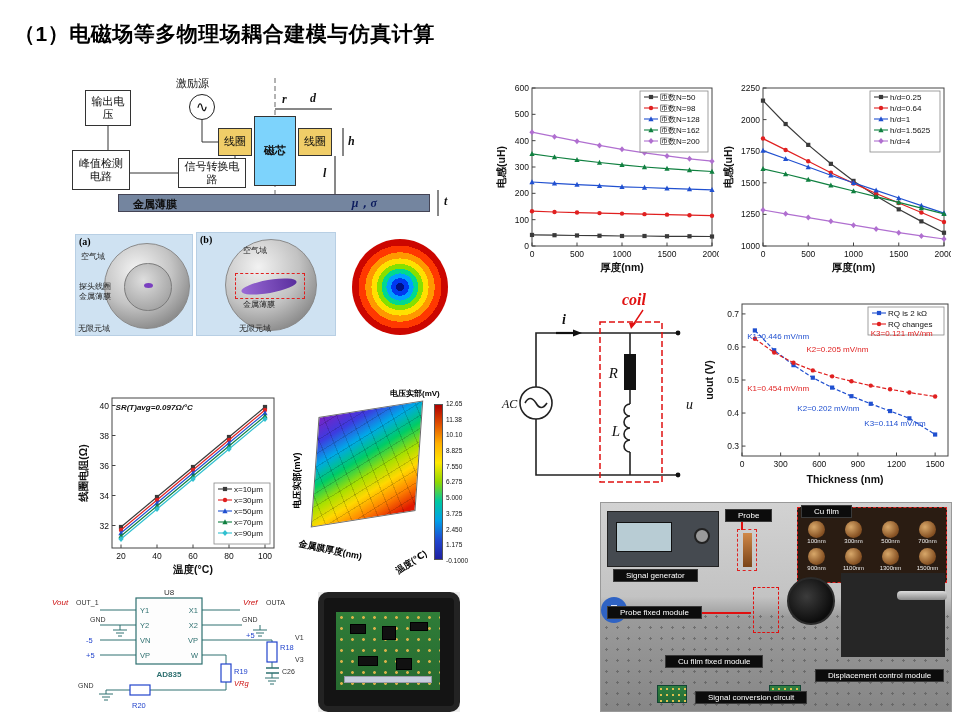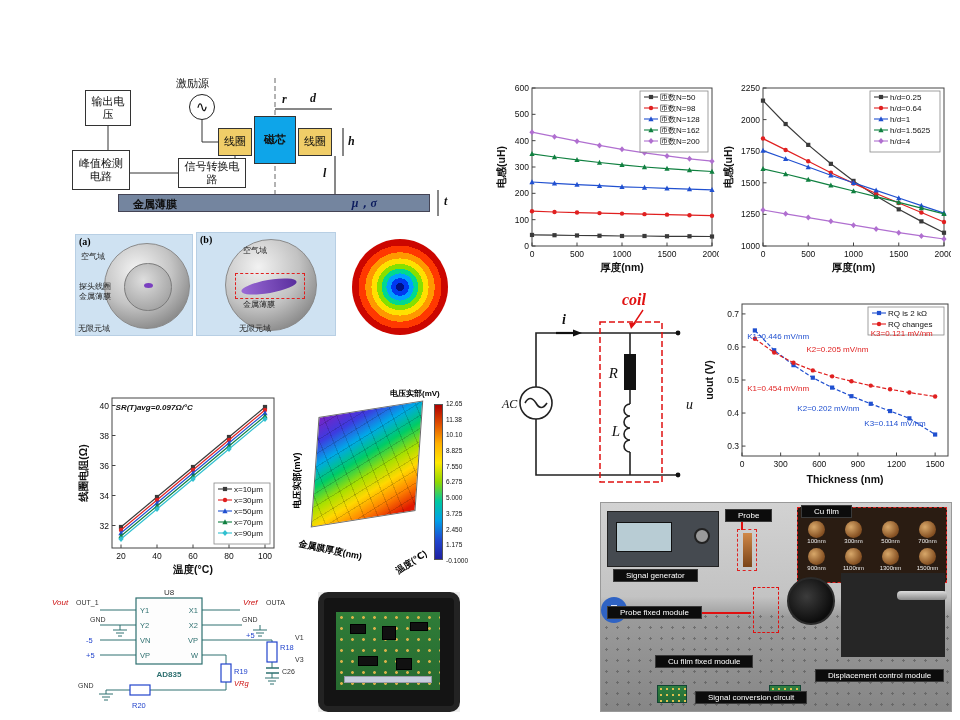--- a/index.html
+++ b/index.html
@@ -15,21 +15,21 @@
 
 .schematic{left:60px;top:76px;width:420px;height:152px}
 .schematic svg{position:absolute;left:0;top:0}
 .s-box{position:absolute;border:1px solid #333;background:#fff;display:flex;align-items:center;justify-content:center;text-align:center;font-size:11px;line-height:1.2;color:#111;padding:1px}
 .s-out{left:25px;top:14px;width:46px;height:36px}
 .s-peak{left:12px;top:74px;width:58px;height:40px}
 .s-conv{left:118px;top:82px;width:68px;height:30px}
 .s-coil{background:#f0cd68;font-weight:400}
 .s-coil.l{left:158px;top:52px;width:34px;height:28px}
 .s-coil.r{left:238px;top:52px;width:34px;height:28px}
-.s-core{left:194px;top:40px;width:42px;height:48px;background:#0ea5e9;font-weight:700}
+.s-core{left:194px;top:40px;width:42px;height:70px;background:#7dd3fc;font-weight:700}
 .s-exc{position:absolute;left:116px;top:0;font-size:11px;color:#111}
 .s-ac{position:absolute;left:129px;top:18px;width:26px;height:26px;border:1.5px solid #222;border-radius:50%;display:flex;align-items:center;justify-content:center;font-size:15px;color:#111;background:#fff}
 .s-film{position:absolute;left:58px;top:118px;width:312px;height:18px;background:#74859f;border:1px solid #445}
 .s-film-label{position:absolute;left:14px;top:2px;font-size:11px;font-weight:700;color:#101010}
 .s-musigma{position:absolute;right:52px;top:0;font-size:12px;font-weight:700;font-style:italic;color:#0c1c5e;font-family:"Liberation Serif","DejaVu Serif",serif}
 .s-dim{position:absolute;font-family:"Liberation Serif","DejaVu Serif",serif;font-style:italic;font-weight:700;font-size:12px;color:#111}
 
 
 .fem-a{left:75px;top:234px;width:118px;height:102px;background:#cfe2f2;border:1px solid #b8cfe4}
 .fem-b{left:196px;top:232px;width:140px;height:104px;background:#cfe2f2;border:1px solid #b8cfe4}
@@ -101,20 +101,21 @@
 .exp-stage{position:absolute;left:240px;top:70px;width:104px;height:84px;background:#262626;z-index:2}
 .exp-micro{position:absolute;left:296px;top:88px;width:50px;height:9px;background:linear-gradient(#ddd,#888);border-radius:4px;z-index:3}
 .exp-pcb{position:absolute;background:radial-gradient(#e0c050 1px,transparent 1.3px),linear-gradient(#2e8040,#256a34);background-size:6px 6px,100% 100%;border:1px solid #143;z-index:2}
 .red-line{position:absolute;background:#e01010;z-index:4}
 </style>
 </head>
 <body>
 
 <div class="slide">
 
+  <div class="heading" style="left:14px;top:20px">（1）电磁场等多物理场耦合建模与仿真计算</div>
 
   <div class="panel schematic">
     <svg width="420" height="152">
       <g stroke="#333" stroke-width="1">
         <line x1="48" y1="50" x2="48" y2="74"></line>
         <polyline points="142,44 142,66 158,66" fill="none"></polyline>
         <line x1="175" y1="80" x2="175" y2="82"></line>
         <line x1="118" y1="97" x2="70" y2="97"></line>
       </g>
       <line x1="215" y1="2" x2="215" y2="118" stroke="#666" stroke-width="1" stroke-dasharray="5 3"></line>
@@ -666,18 +667,18 @@
     <div class="exp-stage"></div>
     <div class="exp-micro"></div>
     <div class="exp-pcb" style="left:56px;top:182px;width:30px;height:18px"></div>
     <div class="exp-pcb" style="left:168px;top:182px;width:32px;height:18px"></div>
     <div class="red-line" style="left:140px;top:18px;width:1.5px;height:9px"></div>
     <div class="red-line" style="left:88px;top:109px;width:62px;height:1.5px"></div>
     <span class="photo-label" style="left:124px;top:6px">Probe</span>
     <span class="photo-label" style="left:200px;top:2px">Cu film</span>
     <span class="photo-label" style="left:12px;top:66px">Signal generator</span>
     <span class="photo-label" style="left:6px;top:103px">Probe fixed module</span>
-    <span class="photo-label" style="left:54px;top:152px">Cu film fixed module</span>
+    <span class="photo-label" style="left:64px;top:152px">Cu film fixed module</span>
     <span class="photo-label" style="left:214px;top:166px">Displacement control module</span>
     <span class="photo-label" style="left:94px;top:188px">Signal conversion circuit</span>
   </div>
 
 </div>
 
 </body></html>

